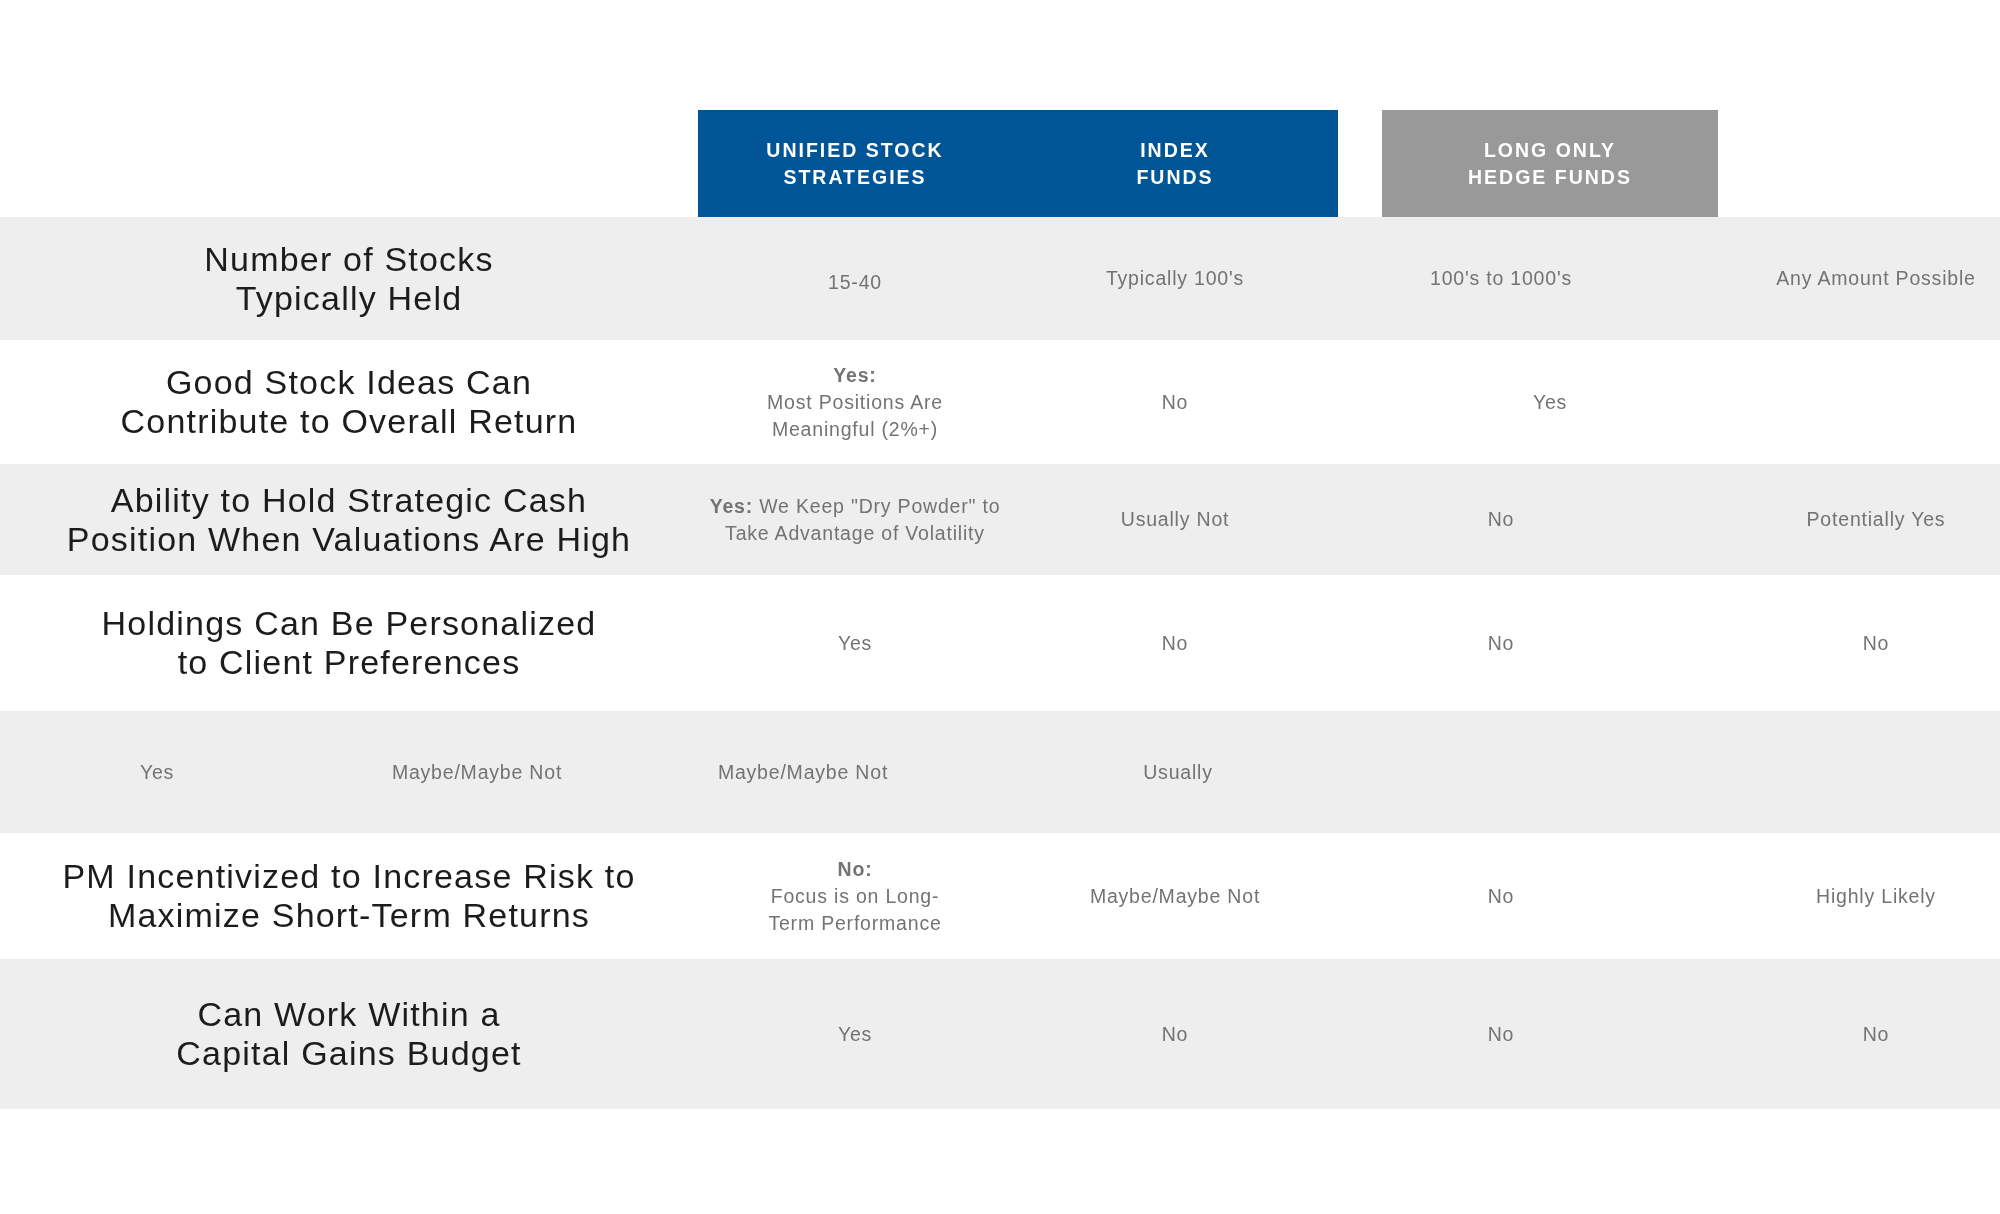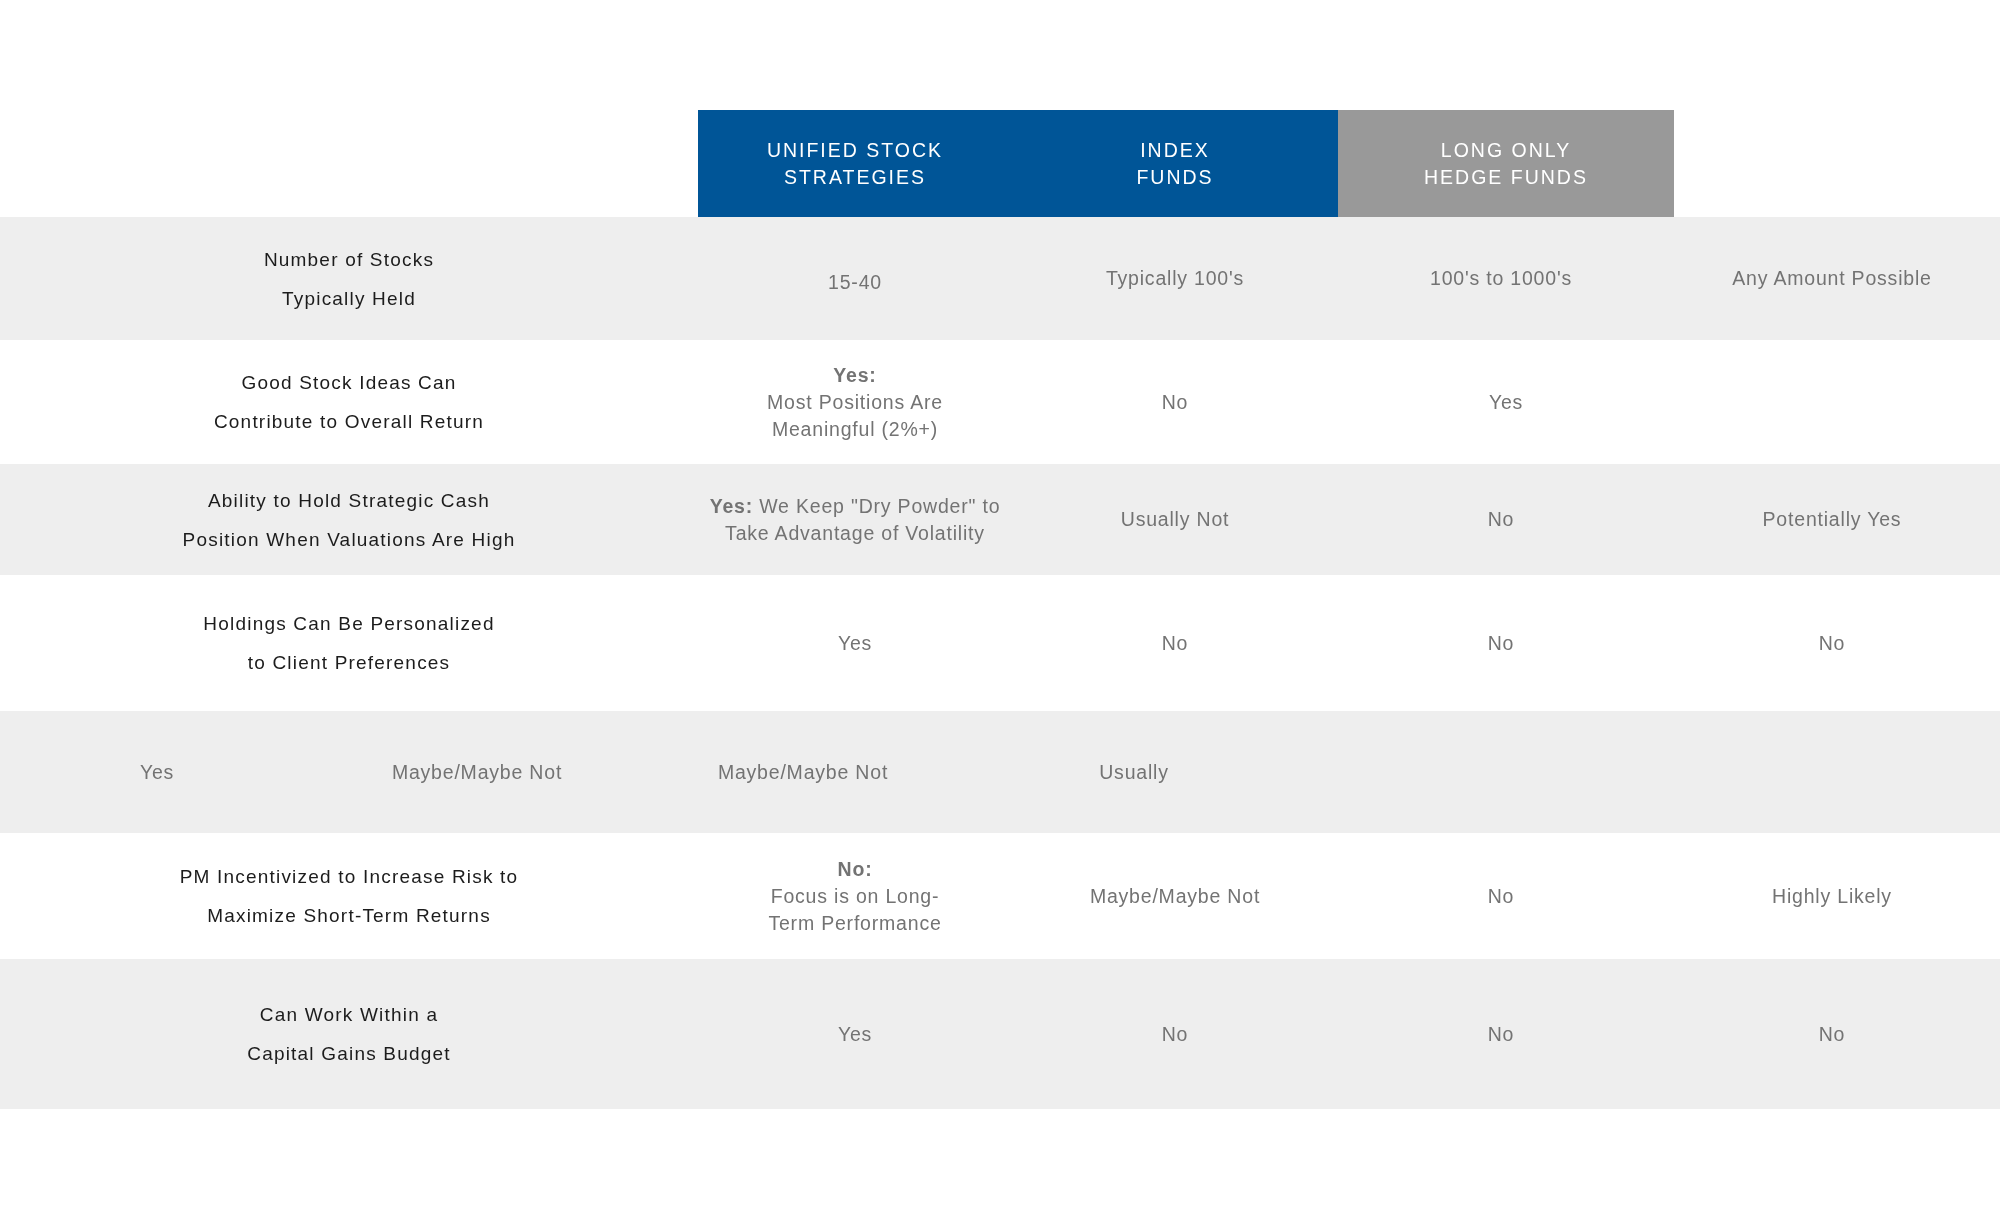--- a/index.html
+++ b/index.html
@@ -29,42 +29,42 @@
       width: 698px;
       flex: none;
     }
     .hcell {
       flex: none;
       display: flex;
       align-items: center;
       justify-content: center;
       text-align: center;
       color: #ffffff;
-      font-weight: normal;
+      font-weight: bold;
       font-size: 19.5px;
       letter-spacing: 2px;
       line-height: 27px;
       white-space: pre-line;
     }
     .hcell.blue { background: #005597; }
     .hcell.gray { background: #999999; }
     .row {
       display: flex;
       align-items: stretch;
     }
     .row.shade { background: #eeeeee; }
     .row.plain { background: #ffffff; }
     .label-cell {
       width: 698px;
       flex: none;
       display: flex;
       align-items: center;
       justify-content: center;
       text-align: center;
-      font-size: 19px;
+      font-size: 34px;
       line-height: 39px;
       letter-spacing: 1.2px;
       color: #1c1c1c;
       white-space: pre-line;
     }
     .vcell {
       flex: none;
       display: flex;
       flex-direction: column;
       align-items: center;
@@ -78,21 +78,21 @@
     }
     .vcell .strong {
       font-weight: bold;
     }
     .inline-strong {
       font-weight: bold;
     }
     .c1 { width: 314px; }
     .c2 { width: 326px; }
     .c3 { width: 326px; }
-    .c4 { width: 336px; }
+    .c4 { width: 336px; margin-left: 44px; }
   </style>
 </head>
 <body>
 
 <div class="table">
   <div class="header-row">
     <div class="header-spacer"></div>
     <div class="hcell blue c1">UNIFIED STOCK
 STRATEGIES</div>
     <div class="hcell blue c3">INDEX

